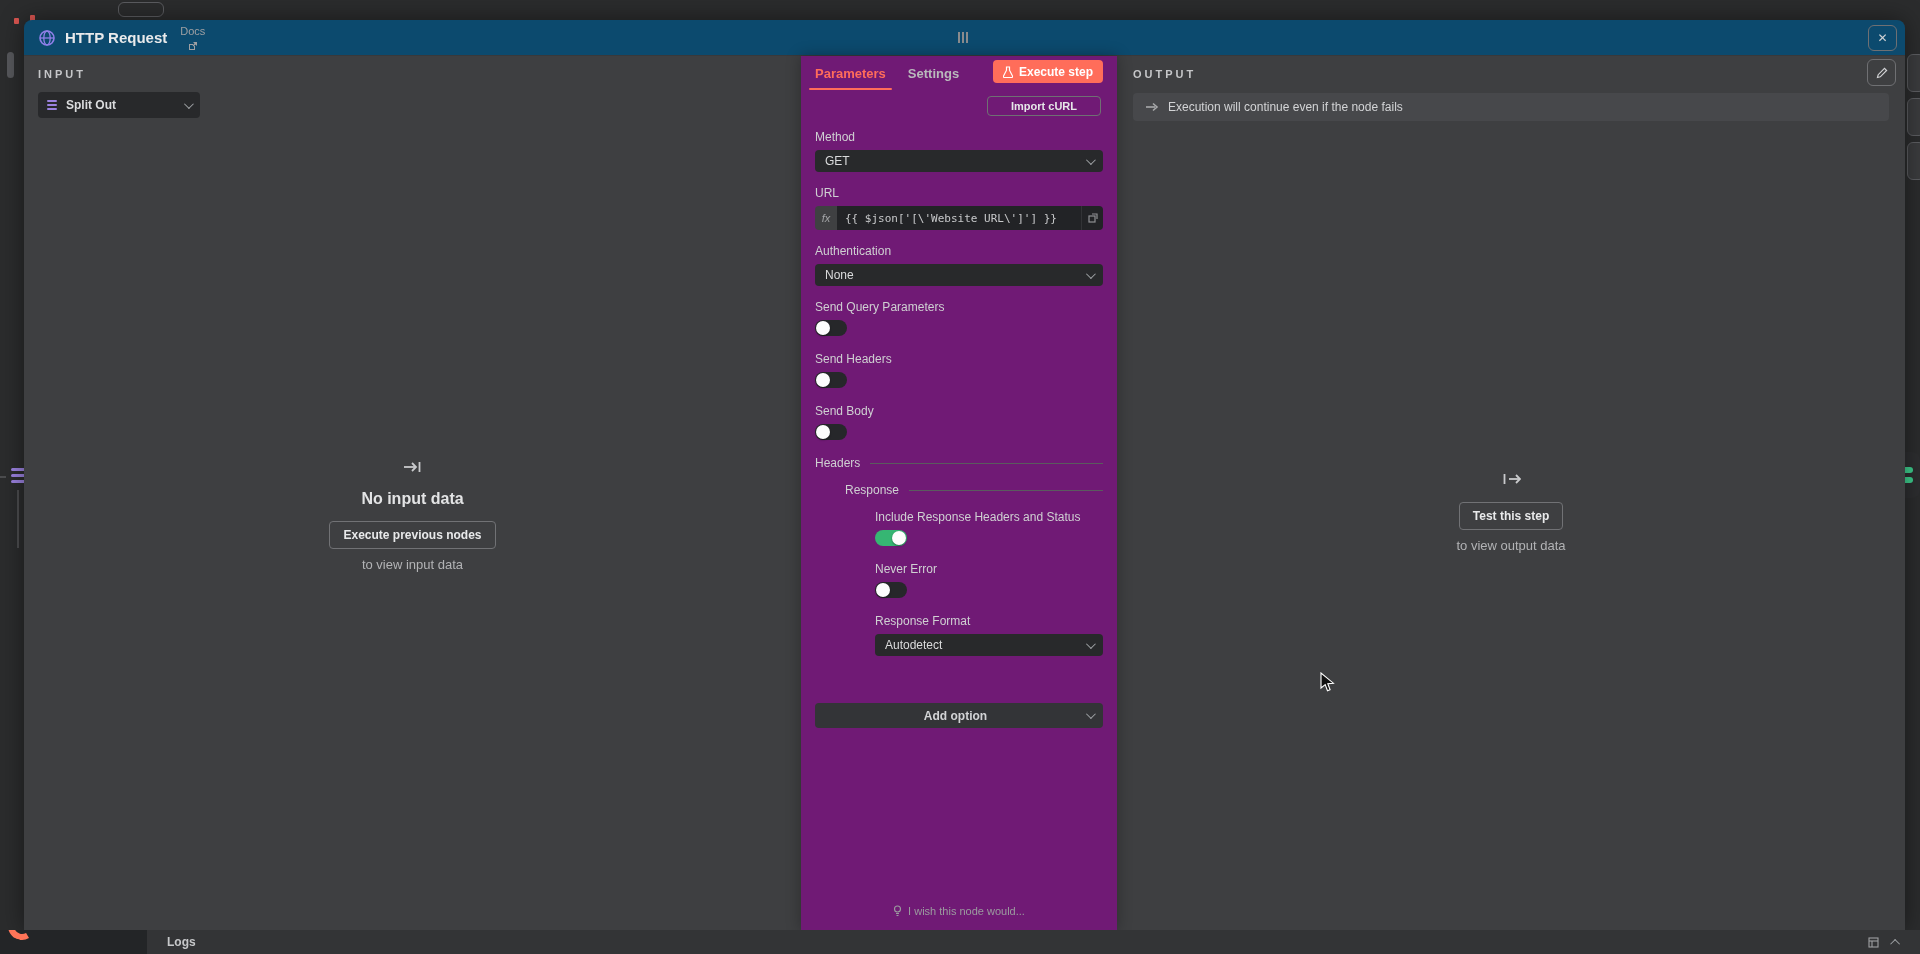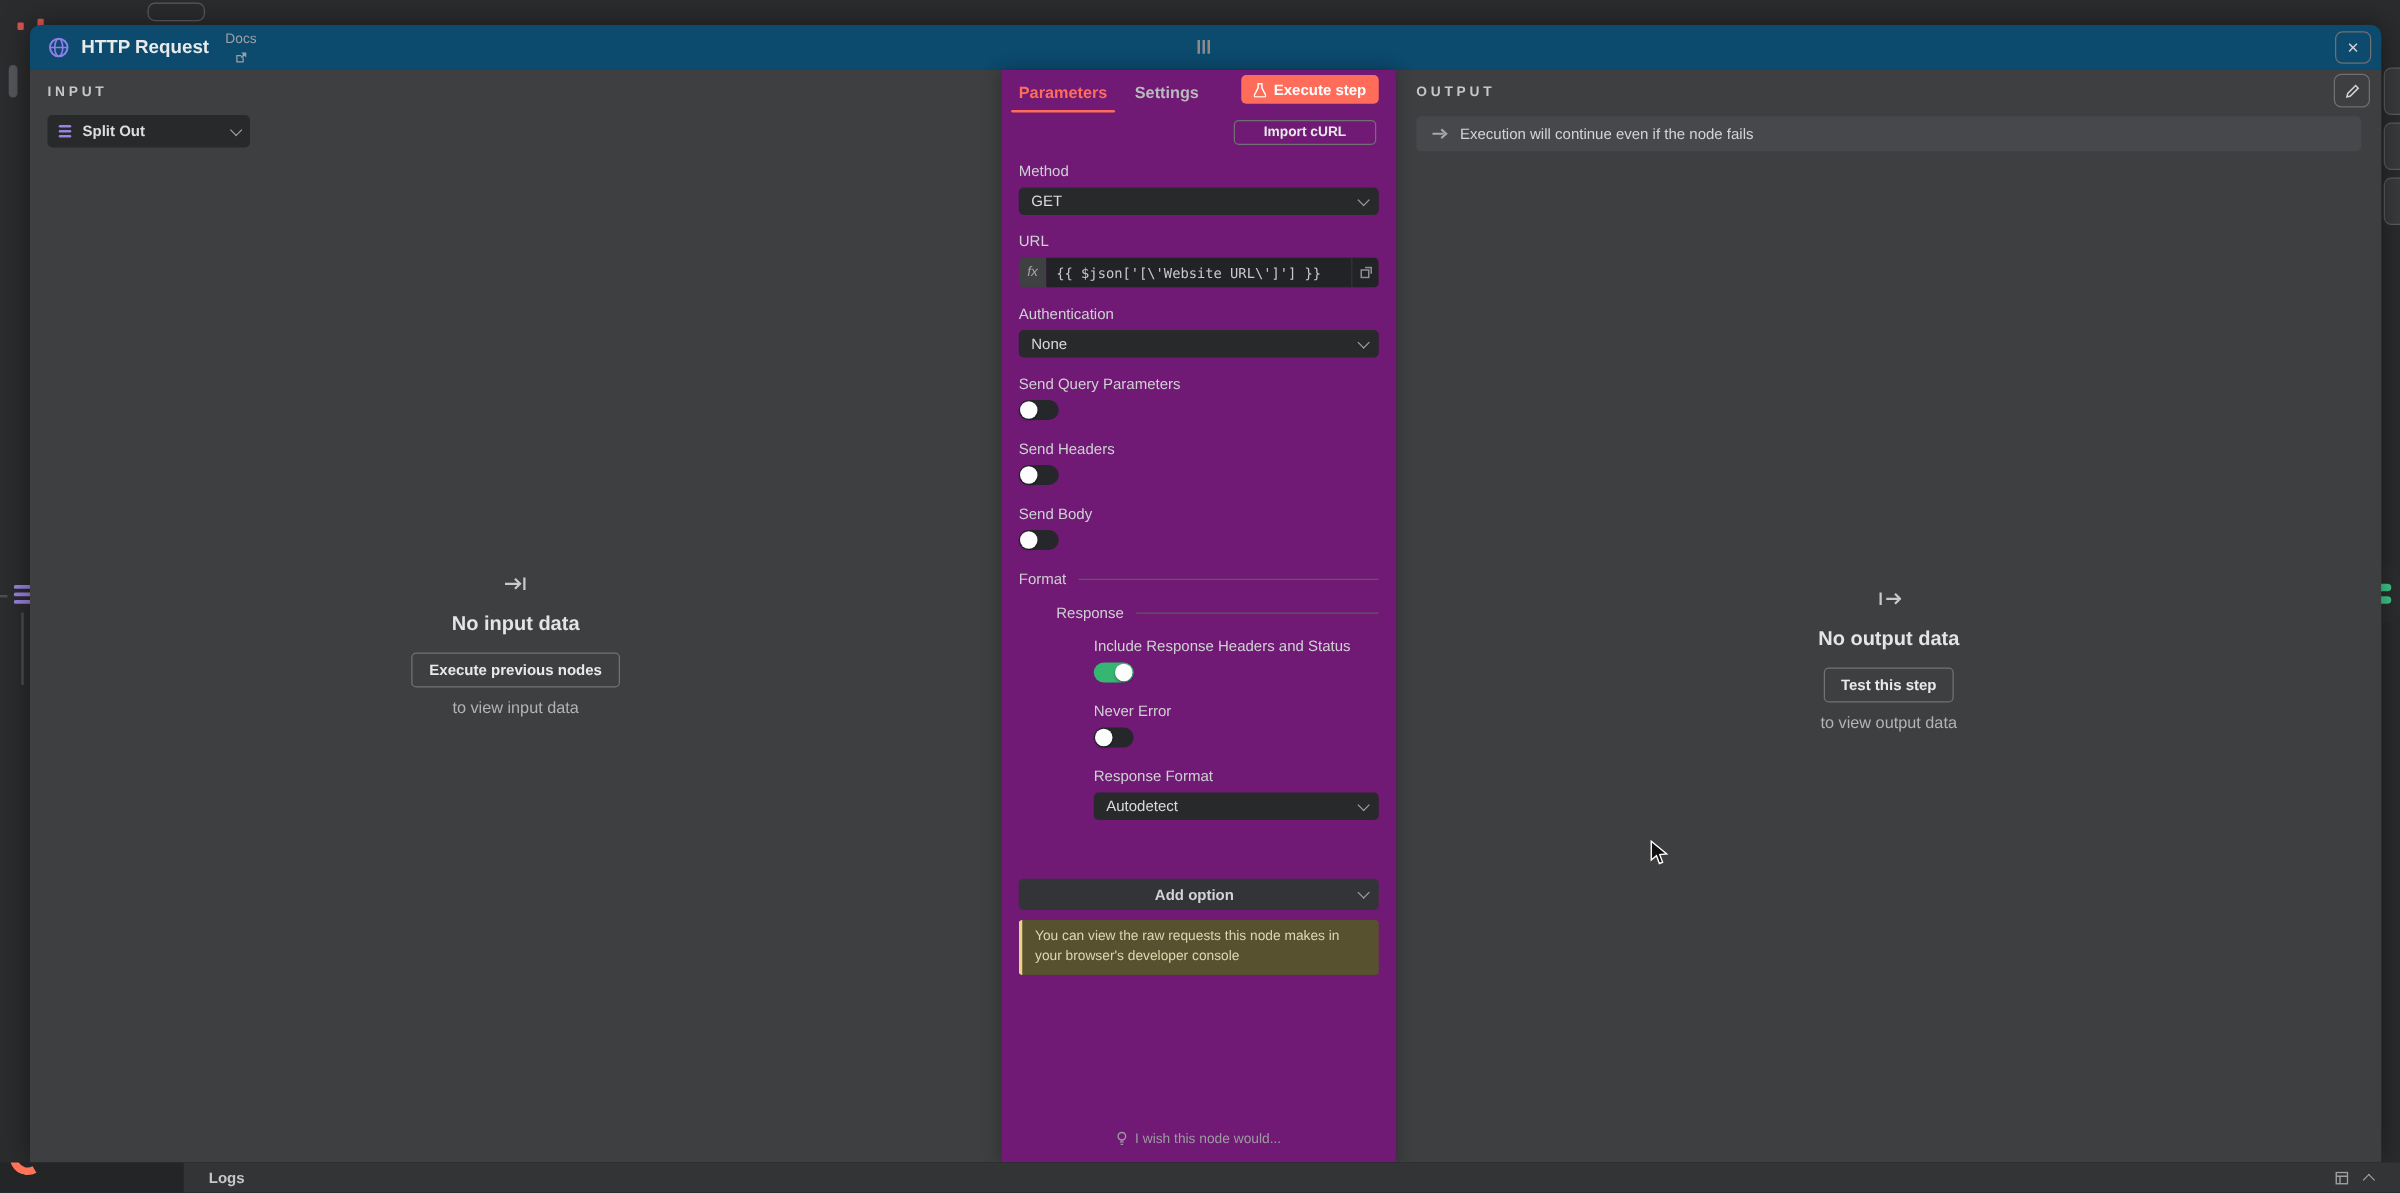--- a/index.html
+++ b/index.html
@@ -279,21 +279,21 @@
         </div>
 
         <div class="toggle-group">
           <div class="f-label">Send Body</div>
           <div class="toggle">
               <span class="knob"></span>
             </div>
         </div>
 
         <div class="sec-head">
-          <span class="f-label" style="margin:0">Format</span>
+          <span class="f-label" style="margin:0">Headers</span>
           <span class="line"></span>
         </div>
 
         <div class="sec-head indent1">
           <span class="f-label" style="margin:0">Response</span>
           <span class="line"></span>
         </div>
 
         <div class="toggle-group indent2">
           <div class="f-label">Include Response Headers and Status</div>
@@ -315,21 +315,20 @@
             <span class="val">Autodetect</span>
             <span class="chev"></span>
           </div>
         </div>
 
         <div class="addopt-btn">
           <span class="val">Add option</span>
           <span class="chev"></span>
         </div>
 
-        <div class="notice">You can view the raw requests this node makes in your browser's developer console</div>
 
         <div class="wish-row">
           <svg width="9" height="12" viewBox="0 0 9 12">
             <circle cx="4.5" cy="4" r="3" fill="none" stroke="#9b9c9f" stroke-width="1.1"></circle>
             <line x1="3" y1="8.5" x2="6" y2="8.5" stroke="#9b9c9f" stroke-width="1.1"></line>
             <line x1="3.5" y1="10.5" x2="5.5" y2="10.5" stroke="#9b9c9f" stroke-width="1.1"></line>
           </svg>
           <span>I wish this node would...</span>
         </div>
       </div>
@@ -350,21 +349,20 @@
         <span class="txt">Execution will continue even if the node fails</span>
       </div>
       <div class="empty-state">
         <div class="empty-icon">
           <svg width="20" height="14" viewBox="0 0 20 14">
             <line x1="3.5" y1="2" x2="3.5" y2="12" stroke="#c9cacc" stroke-width="1.8"></line>
             <line x1="8" y1="7" x2="18" y2="7" stroke="#c9cacc" stroke-width="1.8"></line>
             <path d="M15 3l4 4-4 4" fill="none" stroke="#c9cacc" stroke-width="1.8"></path>
           </svg>
         </div>
-        <div class="empty-title">No output data</div>
         <div class="ghost-btn">Test this step</div>
         <div class="empty-hint">to view output data</div>
       </div>
     </div>
   </div>
 </div>
 
 <div class="bottom">
   <div class="assistant-clip">
     <div class="assistant-ring"></div>

